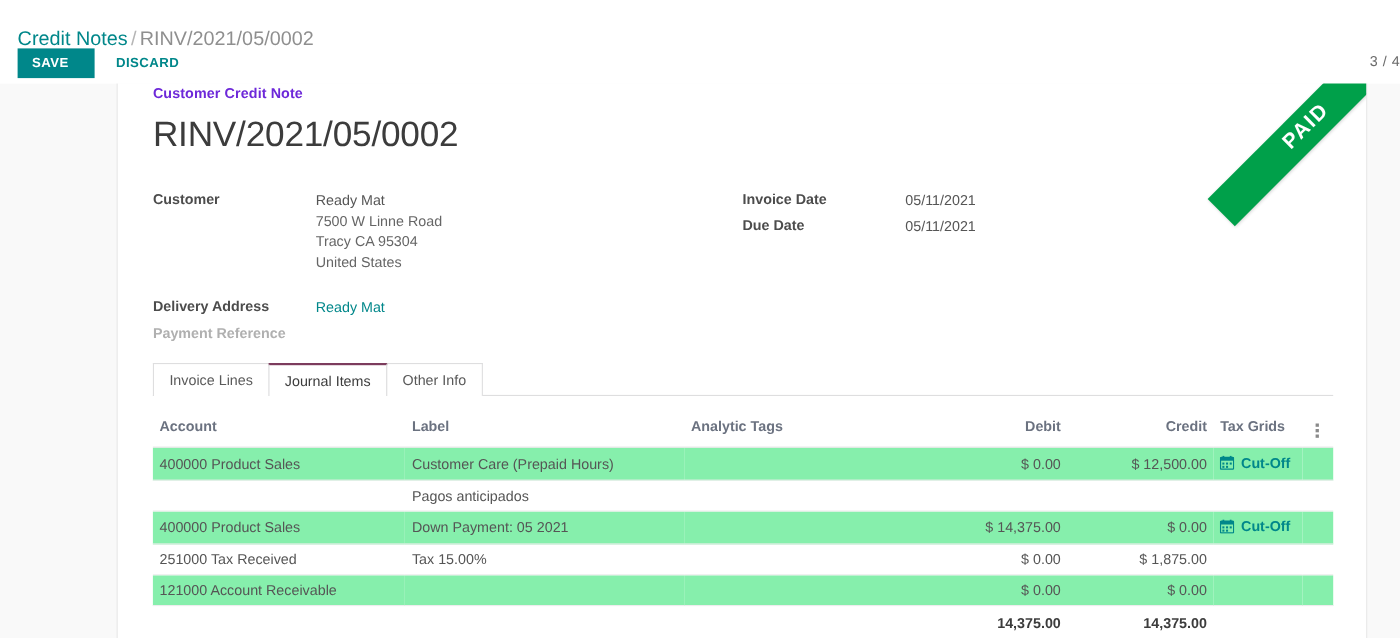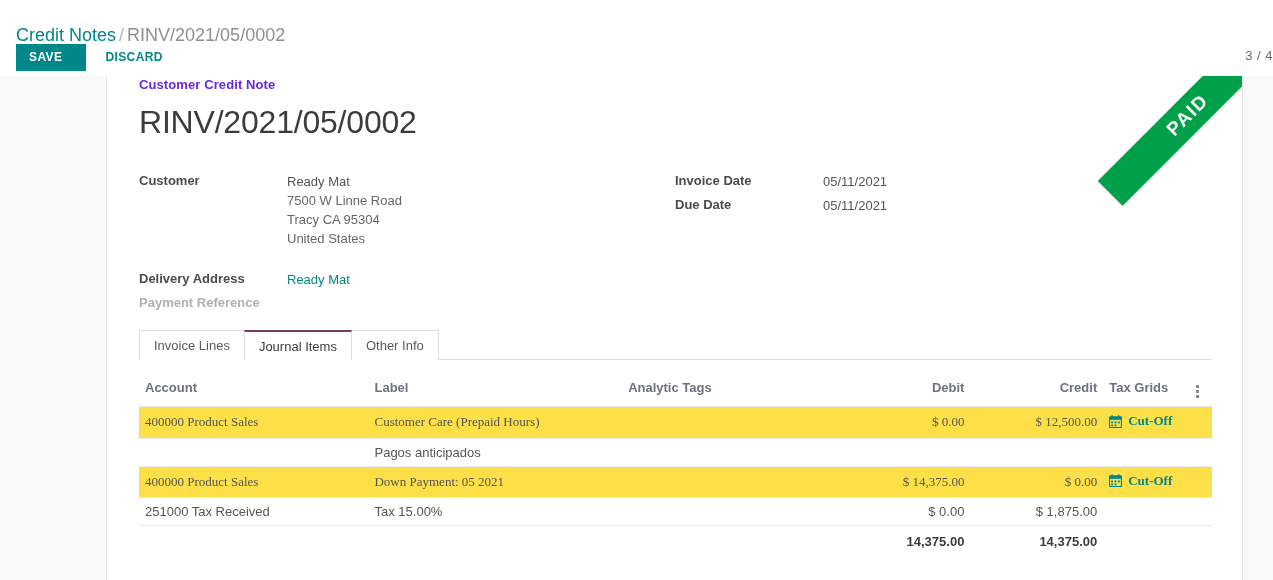--- a/index.html
+++ b/index.html
@@ -238,22 +238,21 @@
     white-space: nowrap;
   }
   #journal-table td {
     padding: 6px 6px;
     color: #555555;
     border-bottom: 1px solid #ededed;
     white-space: nowrap;
     height: 26px;
   }
   #journal-table tbody tr.shaded td {
-    background: #fde047;
-    font-family: Liberation Serif, serif;
+    background: #86efac;
   }
   #journal-table tbody tr.blank td {
     background: #ffffff;
     border-bottom: 1px solid #ededed;
   }
   .col-account { width: 228px; }
   .col-label { width: 252px; }
   .col-tags { width: 216px; text-align: left; }
   .col-debit { width: 130px; text-align: right !important; }
   .col-credit { width: 132px; text-align: right !important; }
@@ -451,20 +450,29 @@
           </tr>
           <tr>
             <td class="col-account">251000 Tax Received</td>
             <td class="col-label">Tax 15.00%</td>
             <td class="col-tags"></td>
             <td class="col-debit num">$ 0.00</td>
             <td class="col-credit num">$ 1,875.00</td>
             <td class="col-taxgrids"></td>
             <td class="col-opts"></td>
           </tr>
+          <tr class="shaded">
+            <td class="col-account">121000 Account Receivable</td>
+            <td class="col-label"></td>
+            <td class="col-tags"></td>
+            <td class="col-debit num">$ 0.00</td>
+            <td class="col-credit num">$ 0.00</td>
+            <td class="col-taxgrids"></td>
+            <td class="col-opts"></td>
+          </tr>
         </tbody>
       <tfoot>
         <tr>
           <td class="col-account"></td>
           <td class="col-label"></td>
           <td class="col-tags"></td>
           <td class="col-debit num">14,375.00</td>
           <td class="col-credit num">14,375.00</td>
           <td class="col-taxgrids"></td>
           <td class="col-opts"></td>

